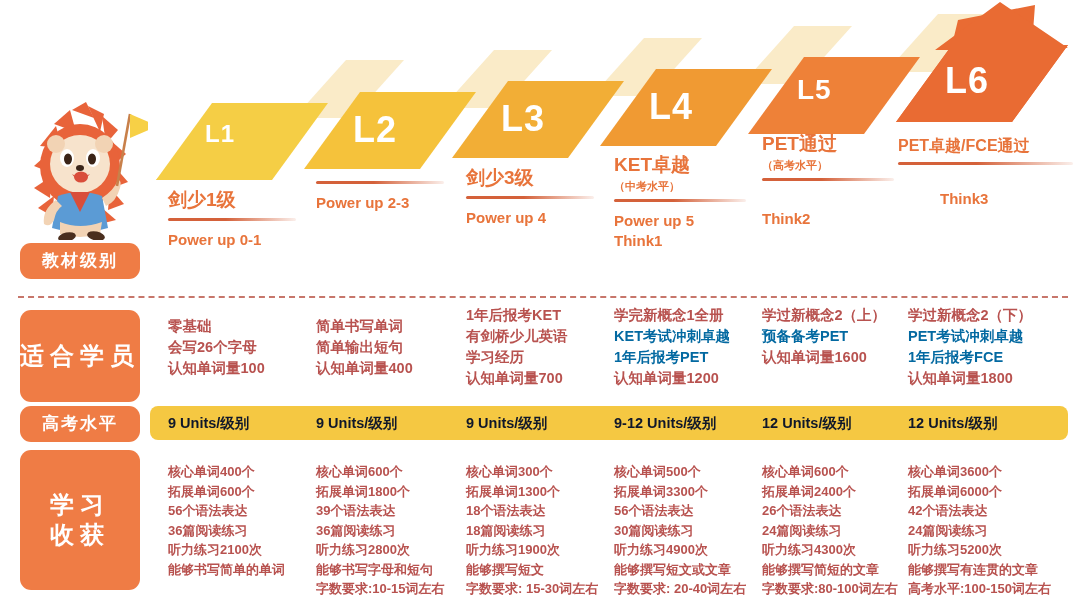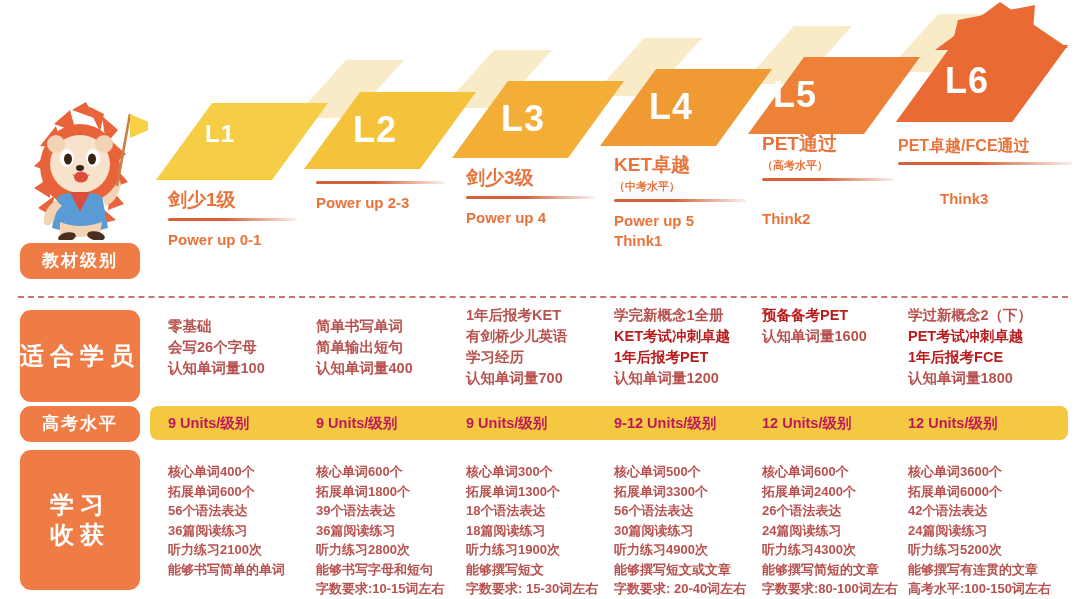--- a/index.html
+++ b/index.html
@@ -56,33 +56,33 @@
   }
   .badge.one-line{font-size:17px;letter-spacing:2px;}
   .badge.two-line{font-size:24px;letter-spacing:6px;}
 
   
   .cell{position:absolute;}
   .cell p{
     margin:0;white-space:nowrap;font-weight:bold;
   }
   .t-red{color:#B8524F;}
-  .t-orange{color:#b91c1c;}
+  .t-orange{color:#0369a1;}
 
   .fit p{font-size:14.5px;line-height:21px;}
   .gain p{font-size:13px;line-height:19.5px;}
 
   
   .units-bar{
     position:absolute;left:150px;top:406px;width:918px;height:34px;
     background:#F5C842;border-radius:8px;
   }
   .unit-cell{
     position:absolute;top:0;height:34px;display:flex;align-items:center;
-    color:#be185d;font-weight:bold;font-size:14.5px;white-space:nowrap;
+    color:#0f172a;font-weight:bold;font-size:14.5px;white-space:nowrap;
   }
 </style>
 </head>
 <body>
 
 <div id="root">
 
   <div class="mascot">
     <svg viewBox="0 0 126 152" width="126" height="152" aria-hidden="true">
 
@@ -155,21 +155,21 @@
       <polygon points="748,134 864,134 920,57 804,57" fill="#EE8138"></polygon>
 
       <polygon points="896,122 1012,122 1068,45 1032,45 1035,5 958,20 952,45 952,45" fill="#E96B33"></polygon>
       <polygon points="896,122 1012,122 1068,45 952,45" fill="#E96B33"></polygon>
       <polygon points="935,50 1000,2 1068,48 1036,48 1036,62 964,62 964,50" fill="#E96B33"></polygon>
     </svg>
     <div class="lvl-text" style="left:205px;top:120px;font-size:24px;">L1</div>
     <div class="lvl-text" style="left:353px;top:109px;font-size:36px;">L2</div>
     <div class="lvl-text" style="left:501px;top:98px;font-size:36px;">L3</div>
     <div class="lvl-text" style="left:649px;top:86px;font-size:36px;">L4</div>
-    <div class="lvl-text" style="left:773px;top:74px;font-size:36px;">L5</div>
+    <div class="lvl-text" style="left:797px;top:74px;font-size:28px;">L5</div>
     <div class="lvl-text" style="left:945px;top:60px;font-size:36px;">L6</div>
   </div>
 
   <div class="col-head" style="left:168px;top:187px;width:128px;">
     <div class="col-title">剑少1级</div>
     <div class="rule"></div>
     <div class="col-book">
       <div>Power up 0-1</div>
     </div>
   </div>
@@ -252,20 +252,21 @@
     <p class="t-red">学习经历</p>
     <p class="t-red">认知单词量700</p>
   </div>
   <div class="cell fit" style="left:614px;top:305px;">
     <p class="t-red">学完新概念1全册</p>
     <p class="t-orange">KET考试冲刺卓越</p>
     <p class="t-orange">1年后报考PET</p>
     <p class="t-red">认知单词量1200</p>
   </div>
   <div class="cell fit" style="left:762px;top:305px;">
+    <p class="t-red">学过新概念2（上）</p>
     <p class="t-orange">预备备考PET</p>
     <p class="t-red">认知单词量1600</p>
   </div>
   <div class="cell fit" style="left:908px;top:305px;">
     <p class="t-red">学过新概念2（下）</p>
     <p class="t-orange">PET考试冲刺卓越</p>
     <p class="t-orange">1年后报考FCE</p>
     <p class="t-red">认知单词量1800</p>
   </div>
 

